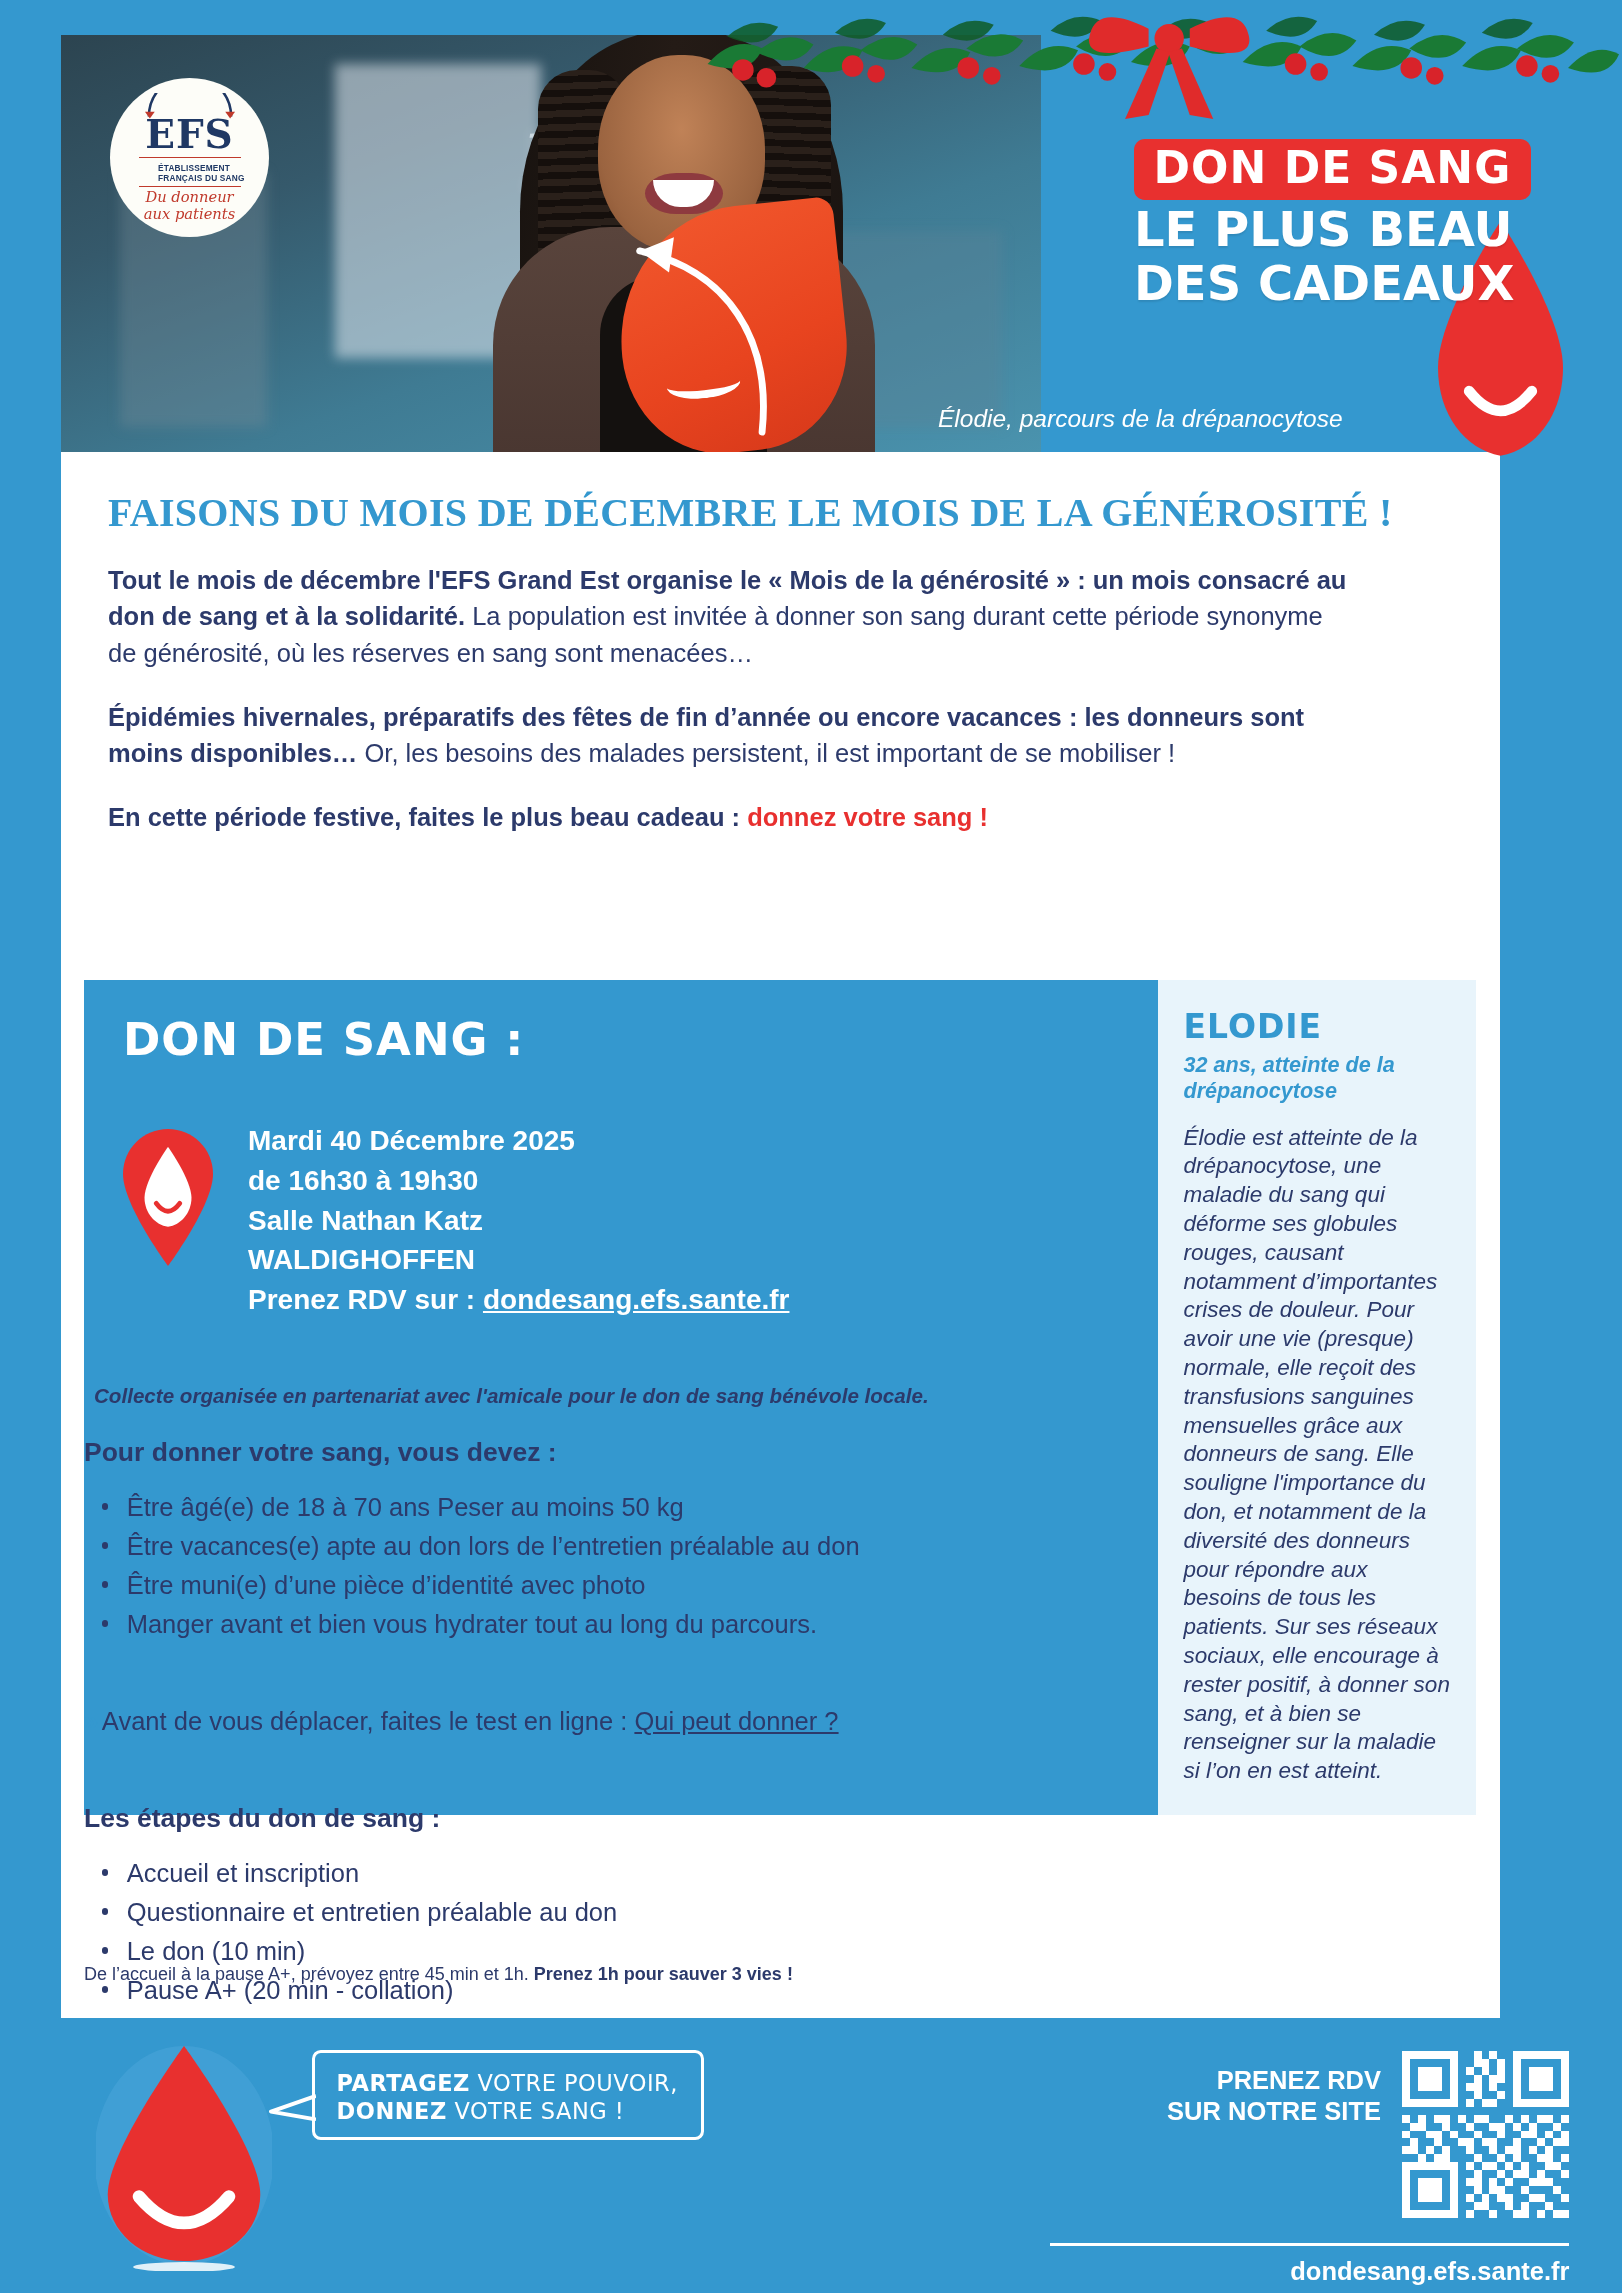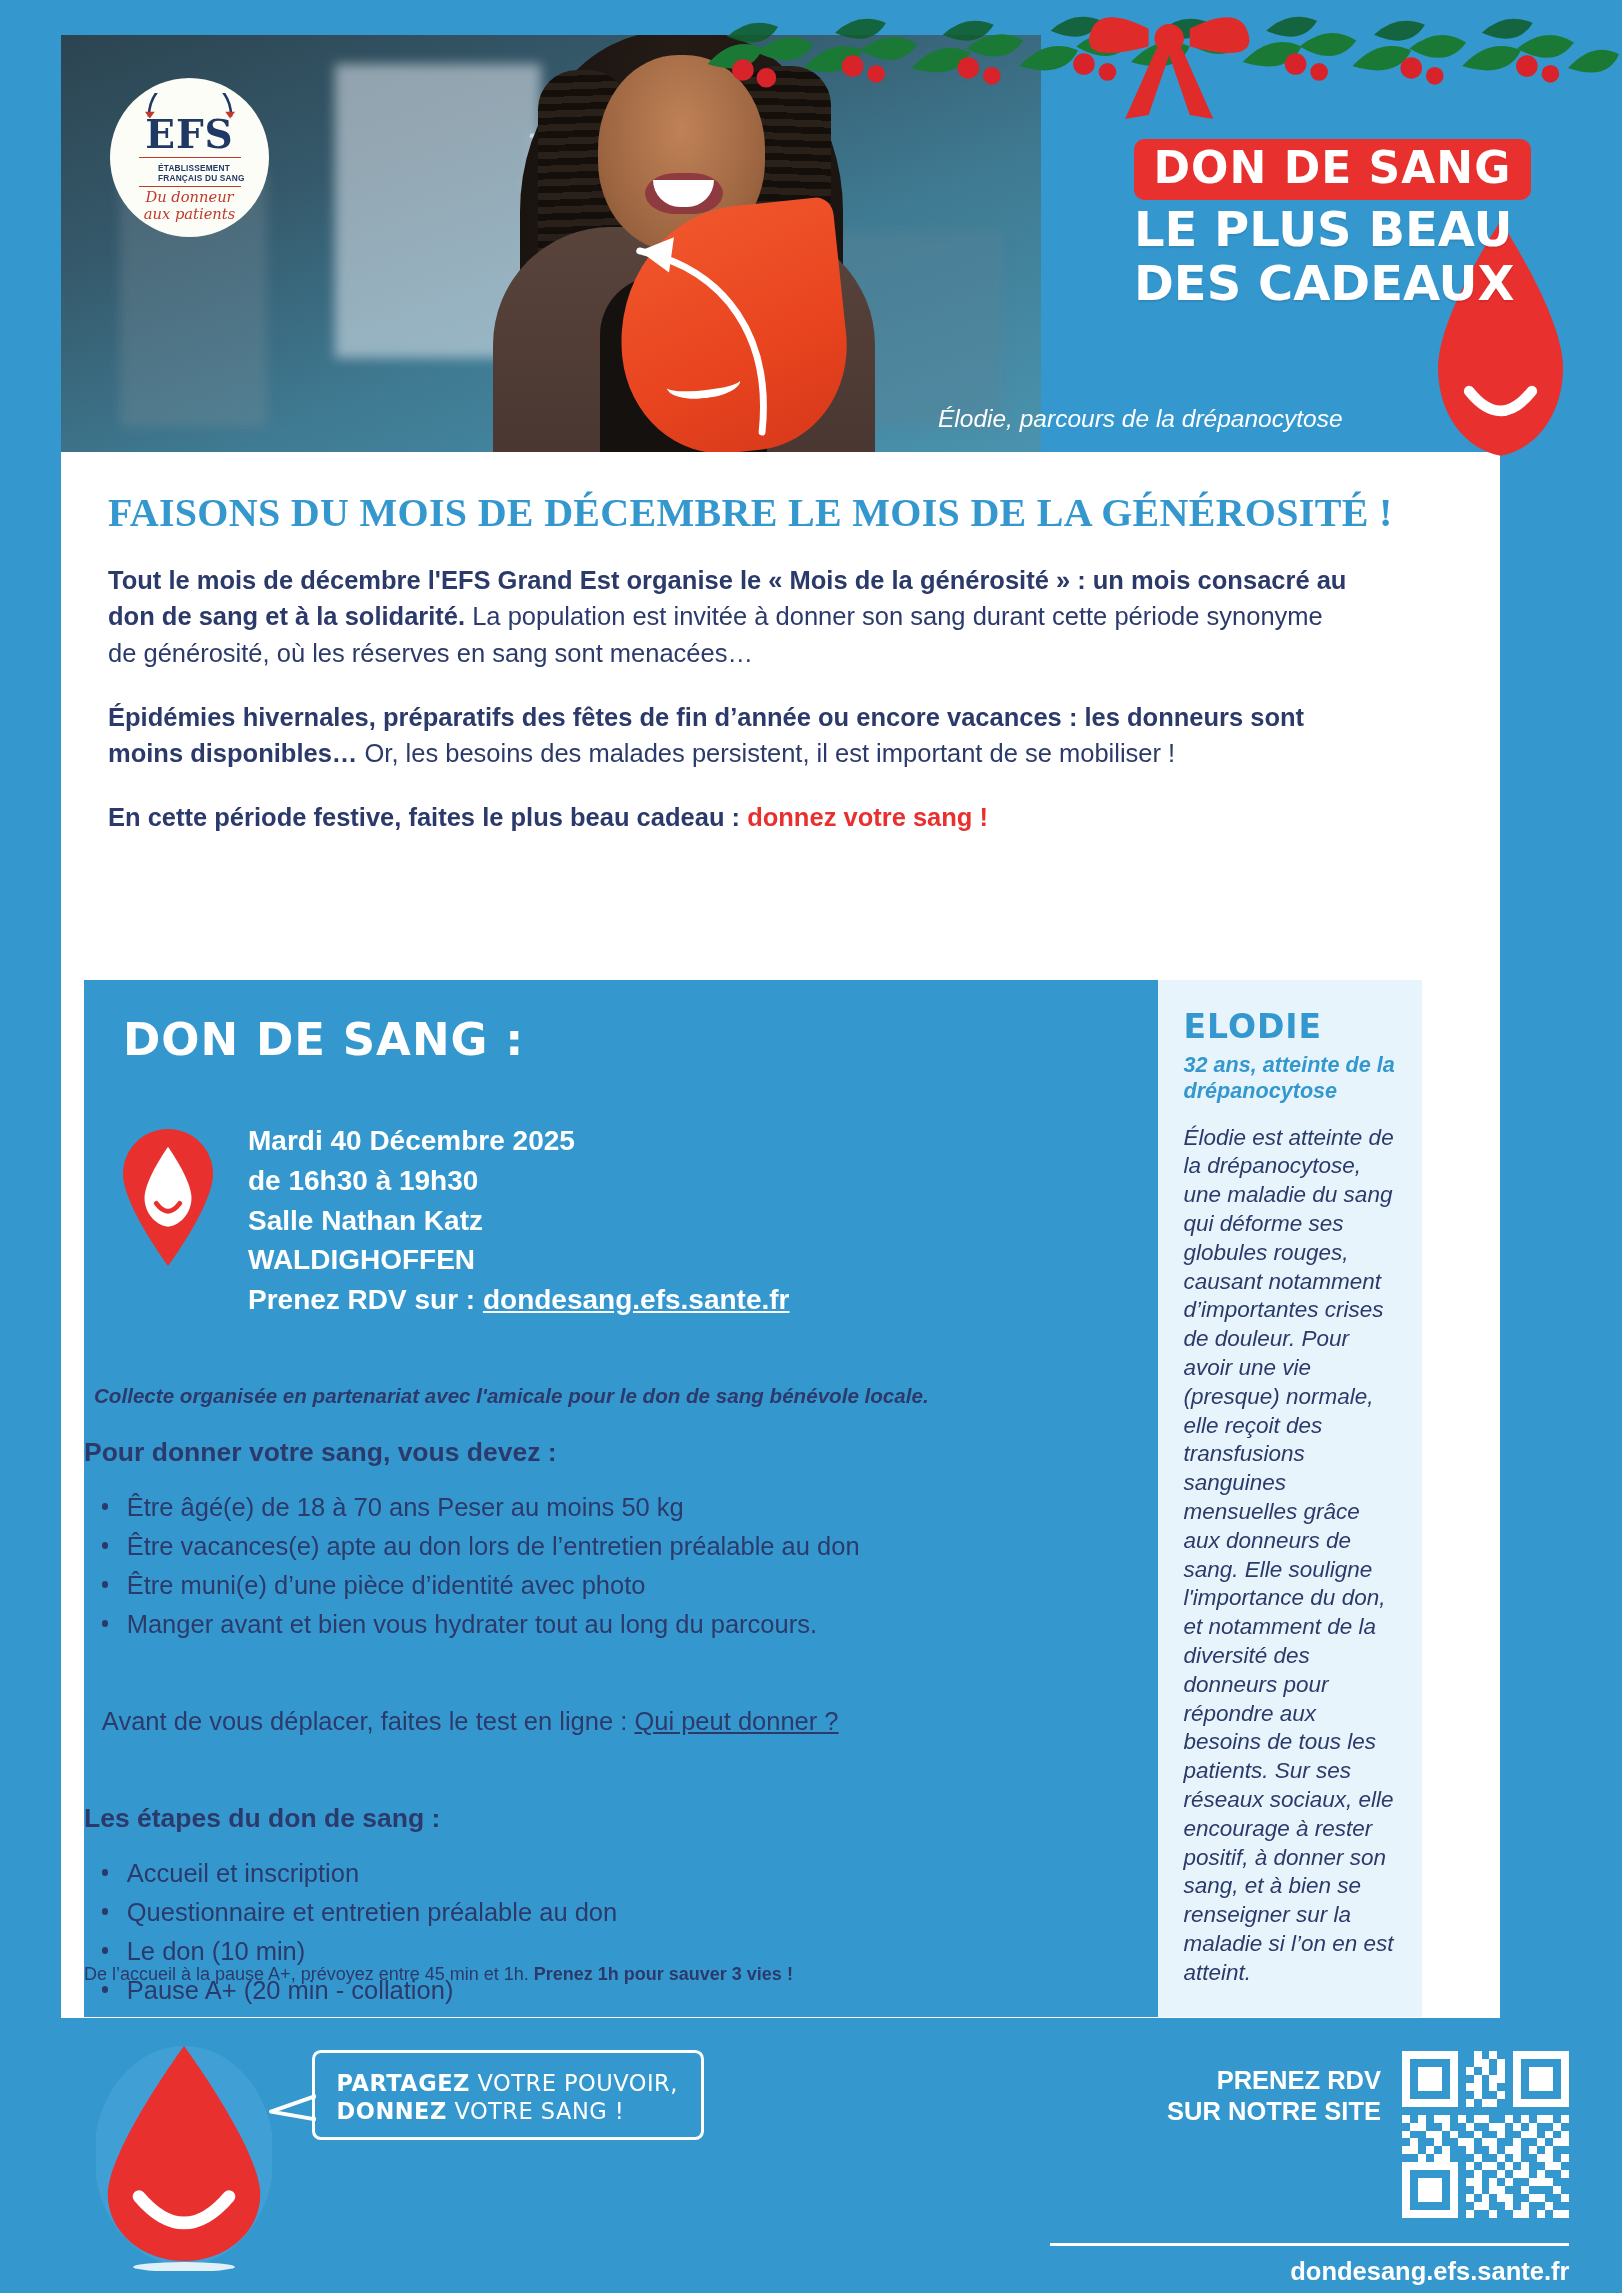--- a/index.html
+++ b/index.html
@@ -140,21 +140,21 @@
     color:#fff; font-weight:900; font-size:45px; letter-spacing:1px;
     font-family:"DejaVu Sans", sans-serif; margin-bottom:55px;
   }
   .event-row { display:flex; align-items:flex-start; }
   .pin { width:125px; flex:0 0 125px; padding-top:7.8px; }
   .event-lines { color:#fff; font-size:28px; font-weight:700; line-height:1.42; }
   .event-lines .url { text-decoration:underline; }
 
   
   .elodie {
-    width:264px; background:#e8f4fb; padding:27.4px 25.5px 29px 25.5px;
+    width:318px; background:#e8f4fb; padding:27.4px 25.5px 29px 25.5px;
     min-height:392px;
   }
   .elodie-name {
     color:#3498cf; font-weight:900; font-size:33px; letter-spacing:1px;
     font-family:"DejaVu Sans", sans-serif; margin-bottom:5.9px;
   }
   .elodie-sub {
     color:#3498cf; font-style:italic; font-weight:700; font-size:21.6px;
     line-height:1.2; margin-bottom:19.6px;
   }

